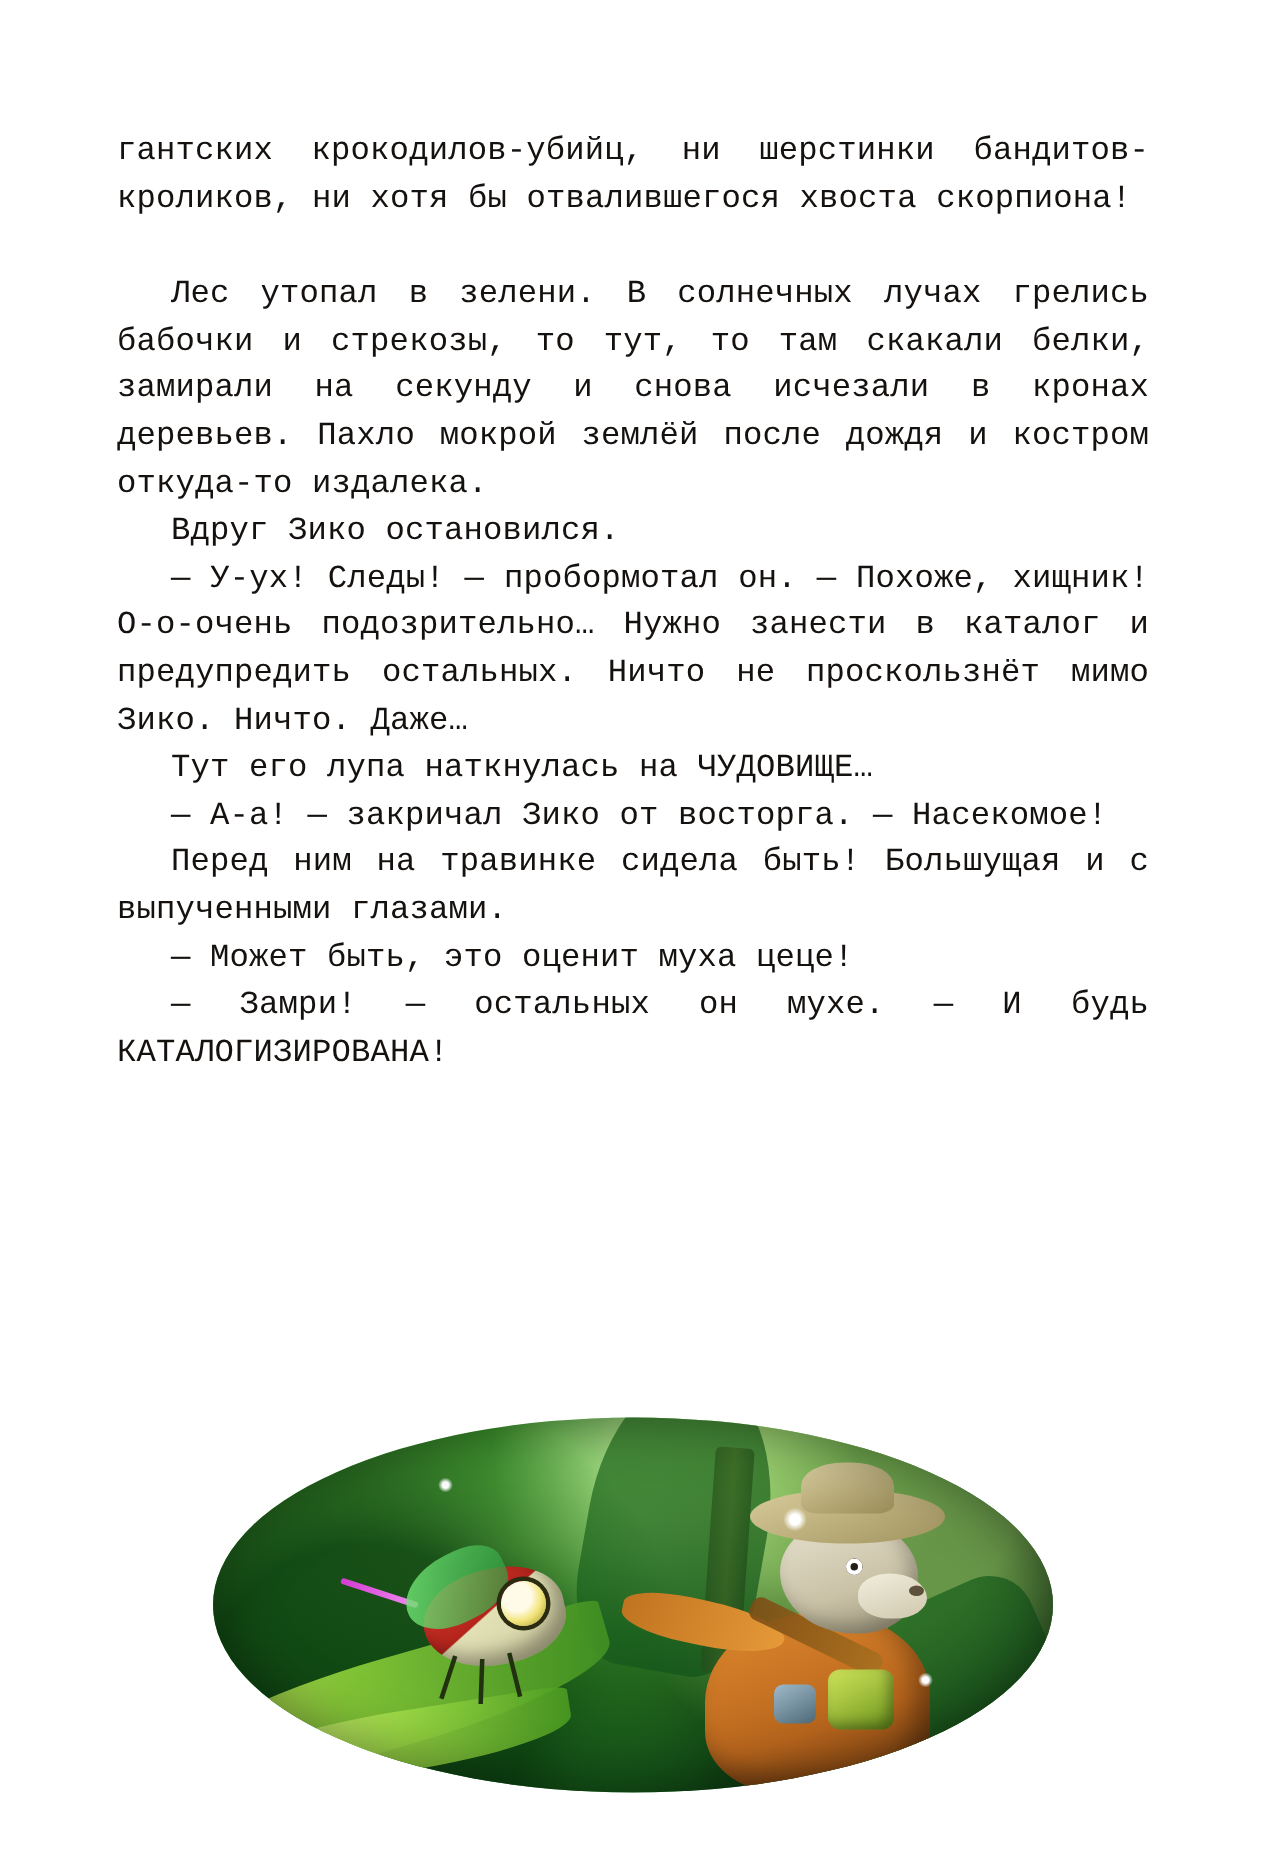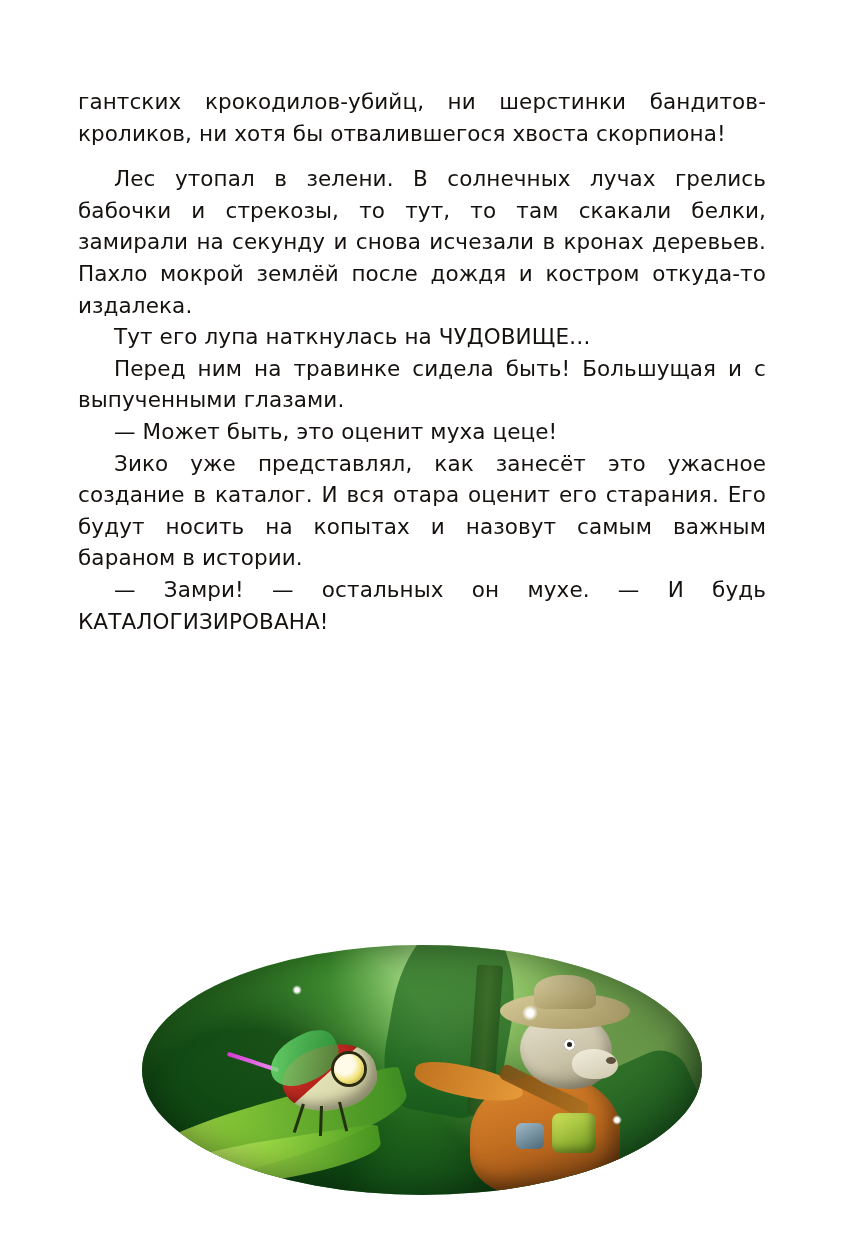--- a/index.html
+++ b/index.html
@@ -14,38 +14,39 @@
     font-family: "DejaVu Sans", sans-serif;
     color: #111111;
   }
   .page {
     position: relative;
     width: 844px;
     height: 1213px;
     background: #ffffff;
     box-sizing: border-box;
     padding: 86px 78px 0 78px;
+    font-family: Liberation Mono, monospace;
   }
   .text-block {
     font-size: 21.5px;
     line-height: 1.47;
     text-align: justify;
     text-justify: inter-word;
     letter-spacing: 0.1px;
     color: #15110f;
   }
   .para {
     margin: 0;
     text-indent: 0;
   }
   .para.indent {
     text-indent: 36px;
   }
   .para.gap {
-    margin-top: 14px;
+    margin-top: 32px;
   }
   .illustration-wrap {
     position: absolute;
     left: 0;
     top: 930px;
     width: 844px;
     height: 280px;
     display: flex;
     align-items: center;
     justify-content: center;
@@ -174,24 +175,26 @@
   }
 </style>
 </head>
 <body>
 
 <div class="page">
 
   <div class="text-block">
     <p class="para">гантских крокодилов-убийц, ни шерстинки бандитов-кроликов, ни хотя бы отвалившегося хвоста скорпиона!</p>
     <p class="para indent gap">Лес утопал в зелени. В солнечных лучах грелись бабочки и стрекозы, то тут, то там скакали белки, замирали на секунду и снова исчезали в кронах деревьев. Пахло мокрой землёй после дождя и костром откуда-то издалека.</p>
+    <p class="para indent">Вдруг Зико остановился.</p>
+    <p class="para indent">— У-ух! Следы! — пробормотал он. — Похоже, хищник! О-о-очень подозрительно… Нужно занести в каталог и предупредить остальных. Ничто не проскользнёт мимо Зико. Ничто. Даже…</p>
     <p class="para indent">Тут его лупа наткнулась на ЧУДОВИЩЕ…</p>
+    <p class="para indent">— А-а! — закричал Зико от восторга. — Насекомое!</p>
     <p class="para indent">Перед ним на травинке сидела быть! Большущая и с выпученными глазами.</p>
     <p class="para indent">— Может быть, это оценит муха цеце!</p>
-    <p class="para indent">Зико уже представлял, как занесёт это ужасное создание в каталог. И вся отара оценит его старания. Его будут носить на копытах и назовут самым важным бараном в истории.</p>
     <p class="para indent">— Замри! — остальных он мухе. — И будь КАТАЛОГИЗИРОВАНА!</p>
   </div>
 
   <div class="illustration-wrap">
     <div class="ellipse">
       <div class="jungle-dark"></div>
       <div class="trunk"></div>
       <div class="leaf l3"></div>
       <div class="leaf l4"></div>
       <div class="leaf l1"></div>

